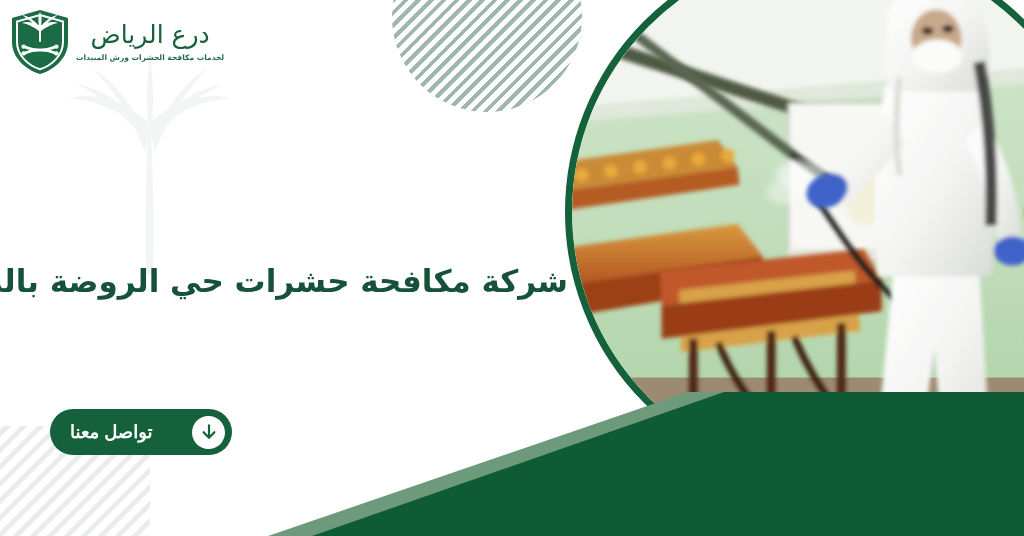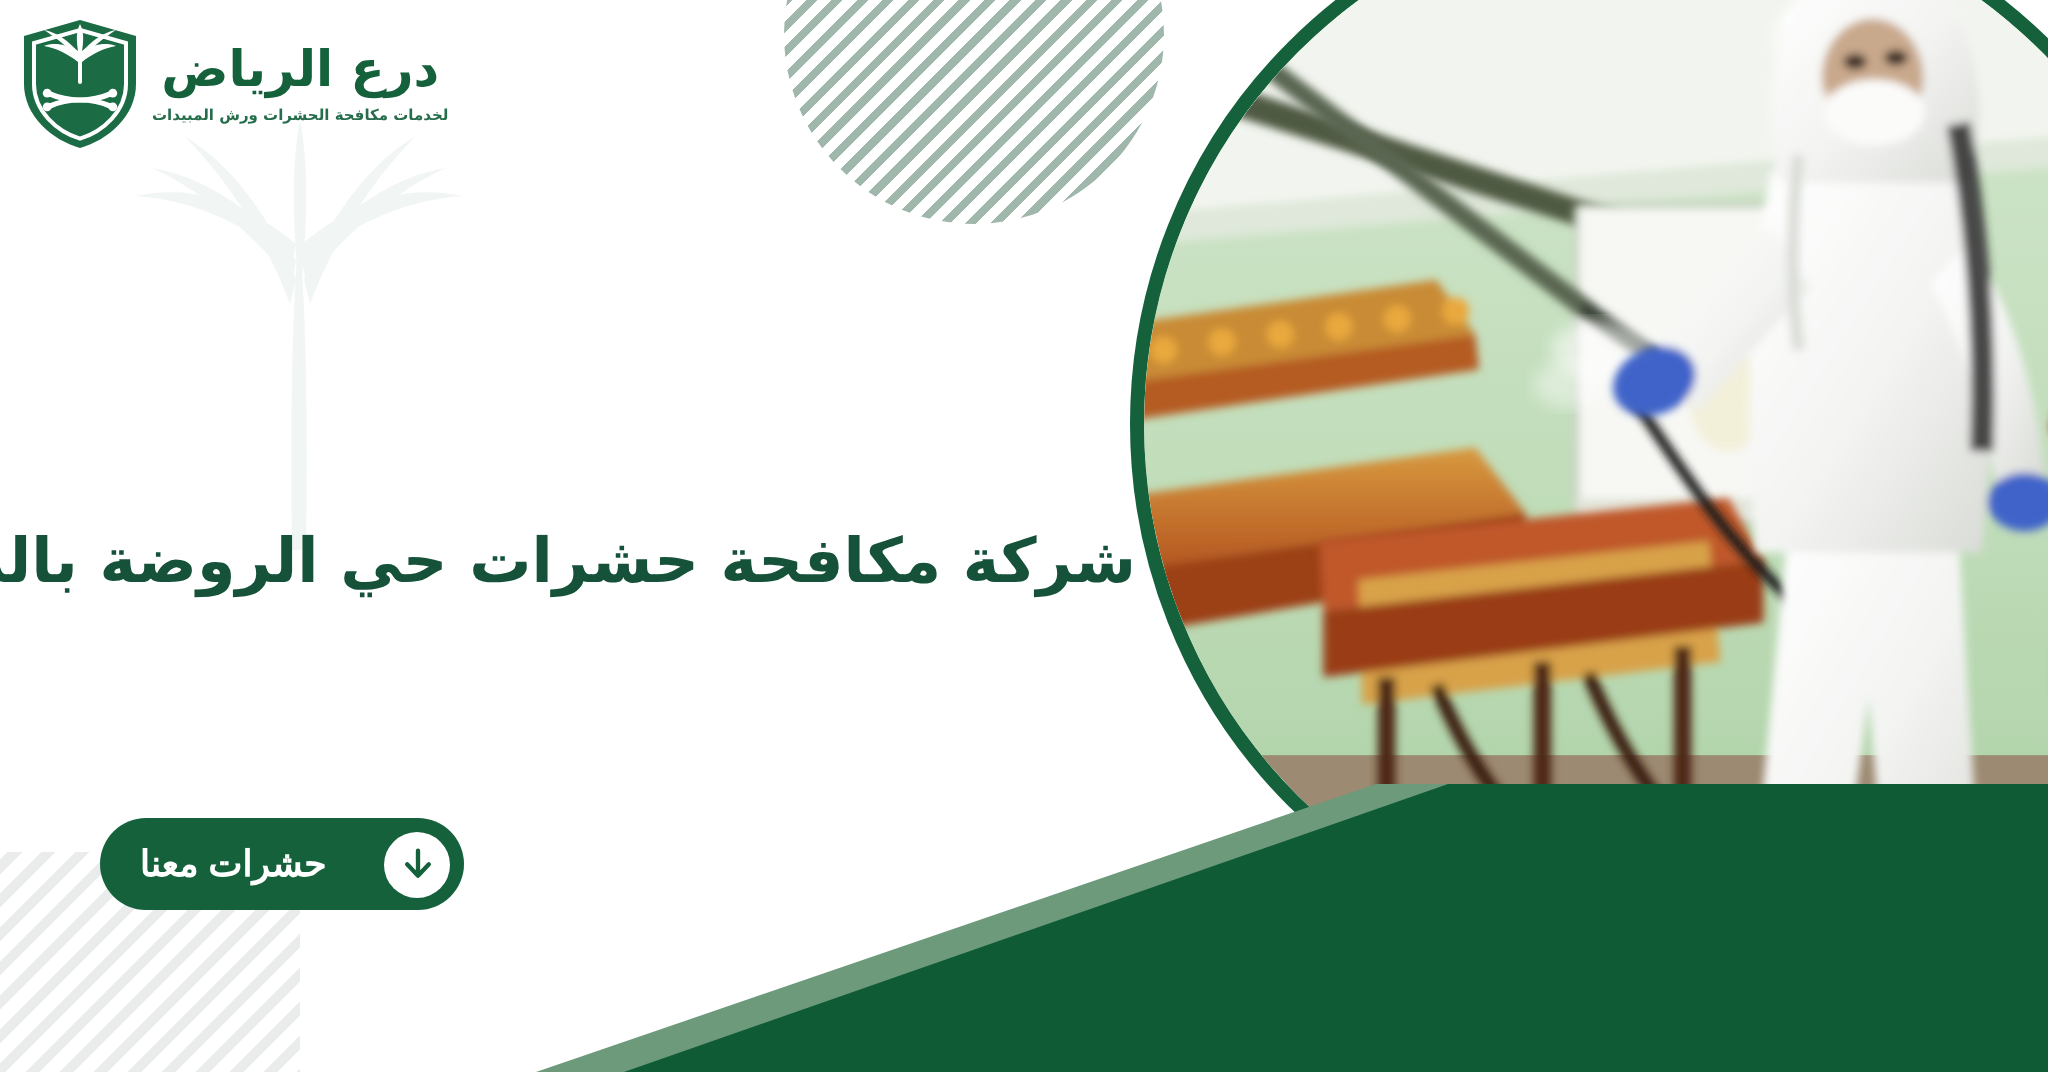--- a/index.html
+++ b/index.html
@@ -101,21 +101,21 @@
     flex-direction: row-reverse;
     align-items: center;
     justify-content: flex-start;
     gap: 4px;
   }
   .logo-shield { width: 64px; height: 68px; flex: none; }
   .logo-text { text-align: center; line-height: 1; }
   .logo-title {
     color: #14613c;
     font-size: 25px;
-    font-weight: 700;
+    font-weight: 400;
     letter-spacing: -0.5px;
     white-space: nowrap;
   }
   .logo-sub {
     color: #14613c;
     font-size: 7.5px;
     font-weight: 600;
     margin-top: 20px;
     white-space: nowrap;
     opacity: 0.92;
@@ -389,21 +389,21 @@
     </span>
     <span class="logo-text">
       <span class="logo-title">درع الرياض</span>
       <span class="logo-sub">لخدمات مكافحة الحشرات ورش المبيدات</span>
     </span>
   </div>
 
   <h1 class="headline">شركة مكافحة حشرات حي الروضة بالرياض</h1>
 
   <button class="cta">
-    <span class="cta-label">حشرات معنا</span>
+    <span class="cta-label">تواصل معنا</span>
     <span class="cta-circle">
       <svg viewBox="0 0 24 24" width="20" height="20" xmlns="http://www.w3.org/2000/svg">
         <path d="M12 4 V17 M12 19 L5.5 12.2 M12 19 L18.5 12.2" stroke="#14613c" stroke-width="2.6" fill="none" stroke-linecap="round" stroke-linejoin="round"></path>
       </svg>
     </span>
   </button>
 
 
 </div>
 

